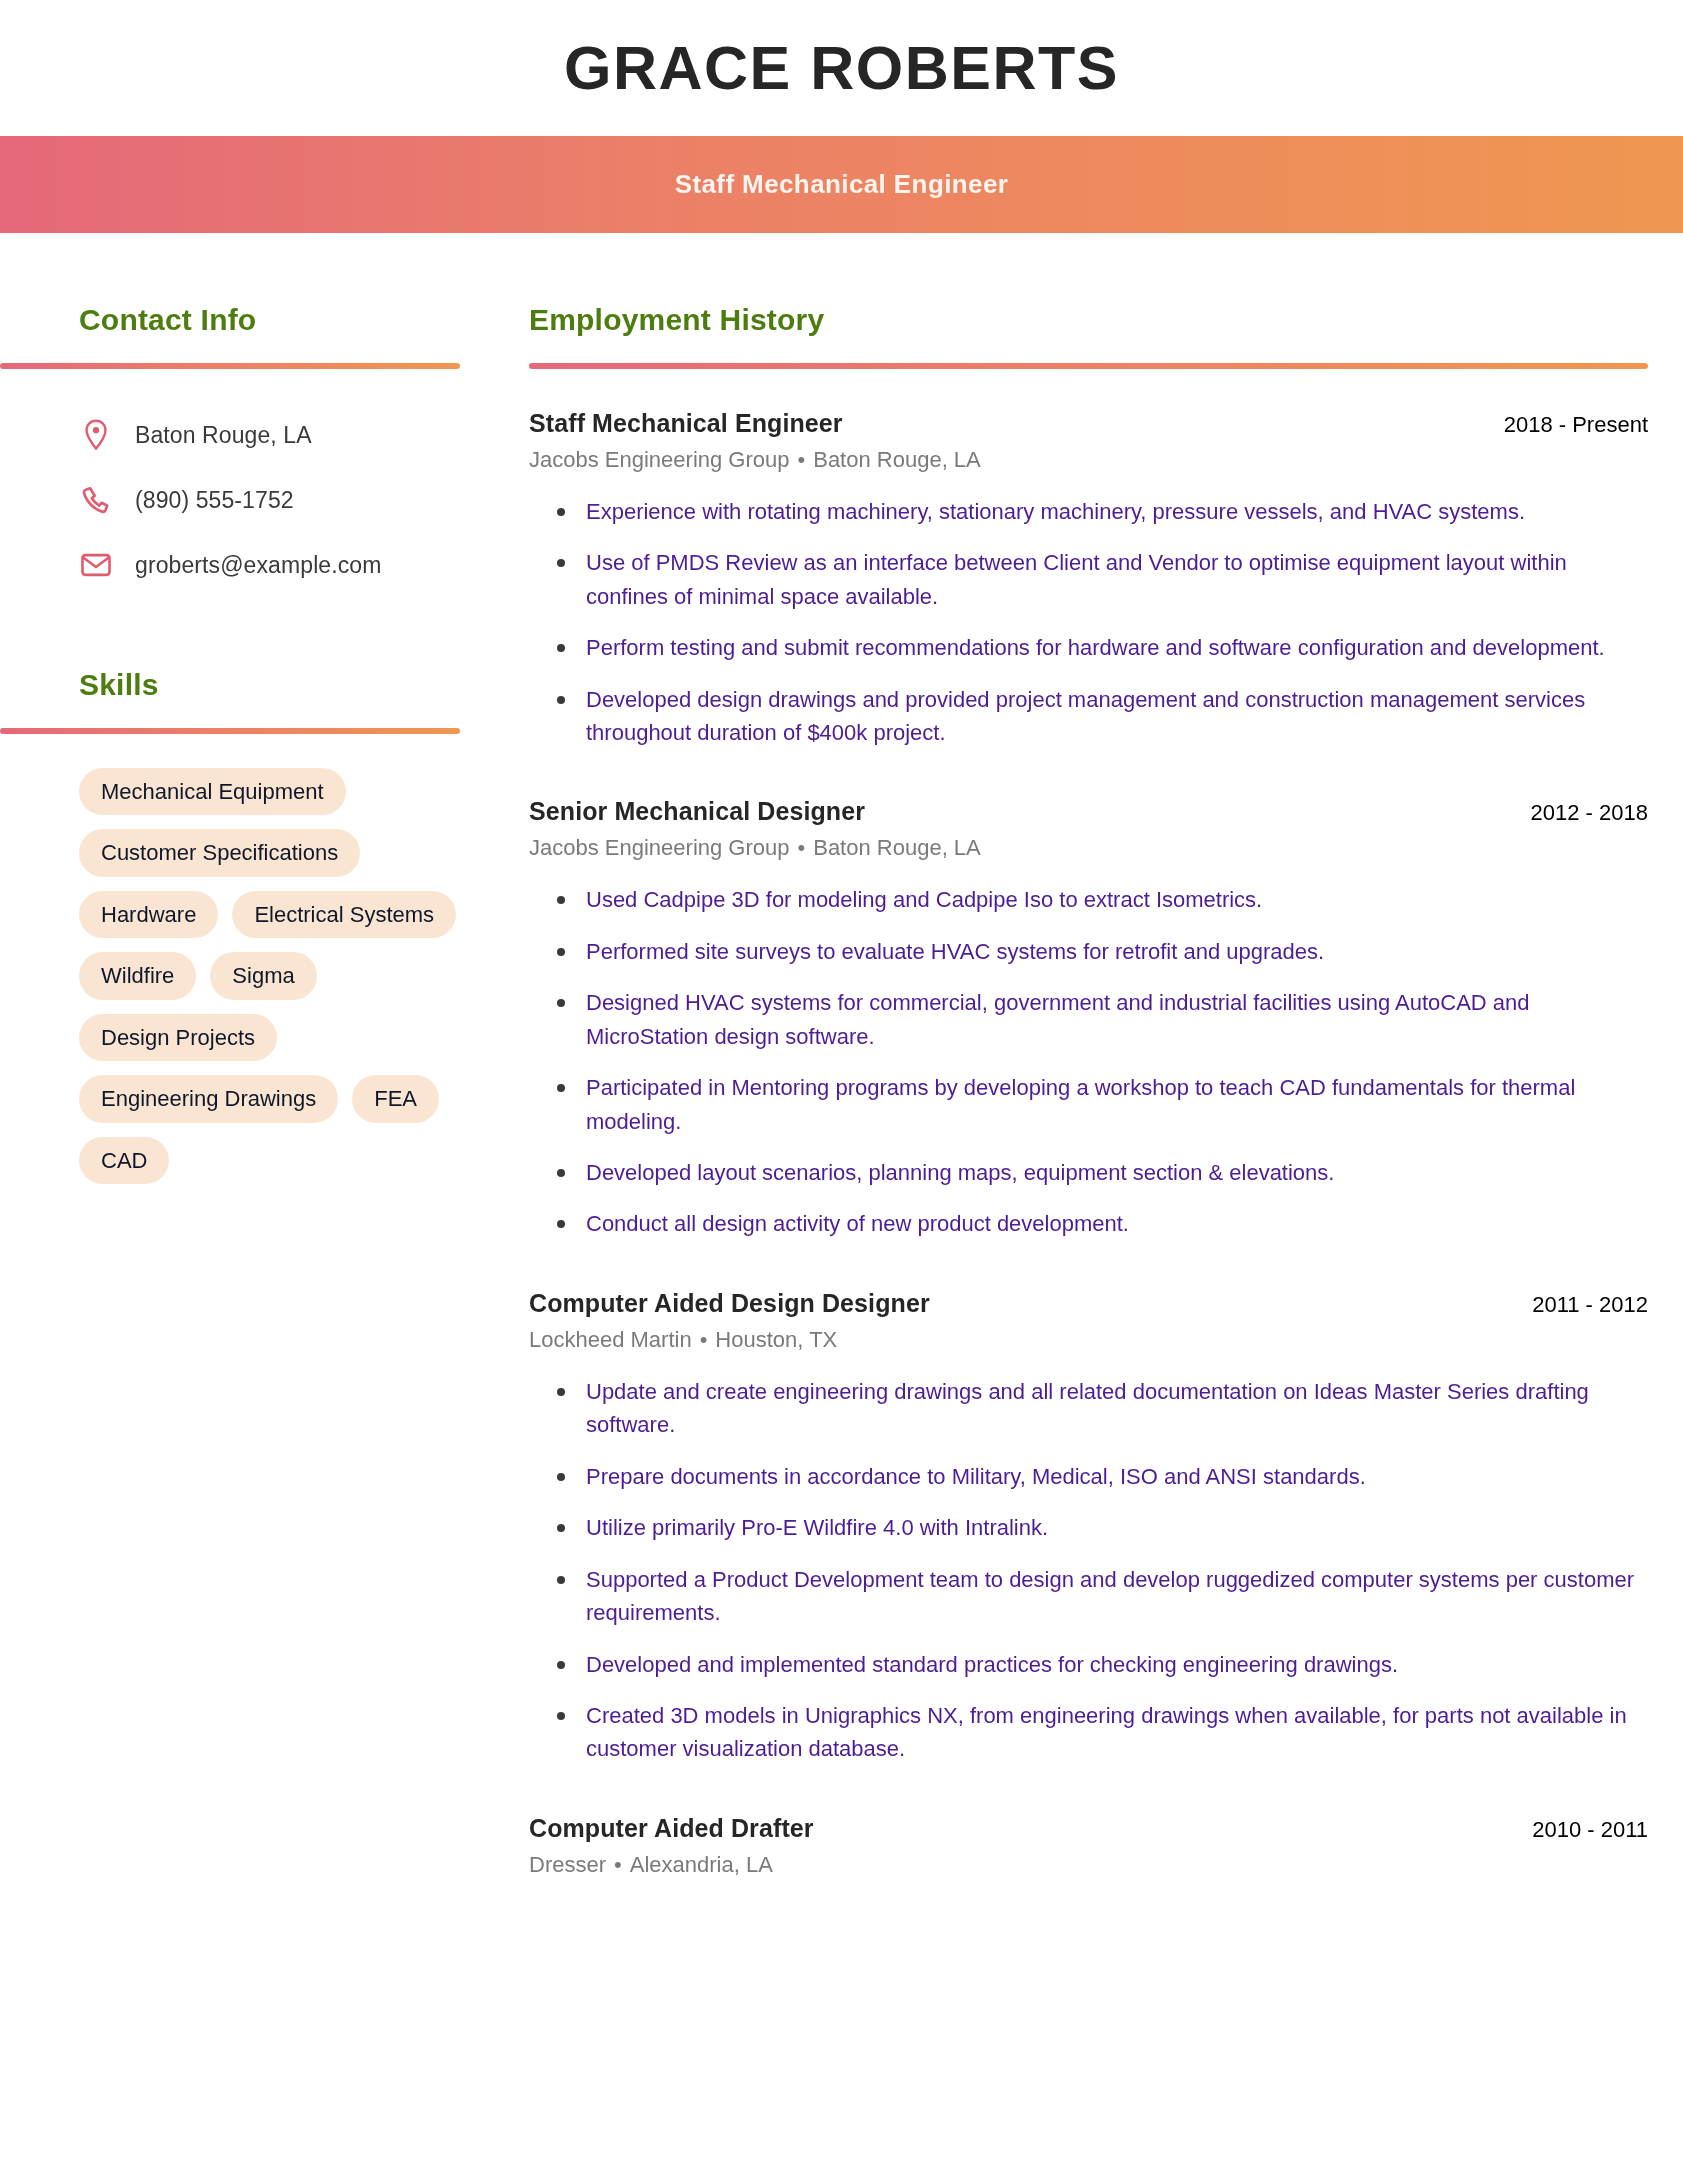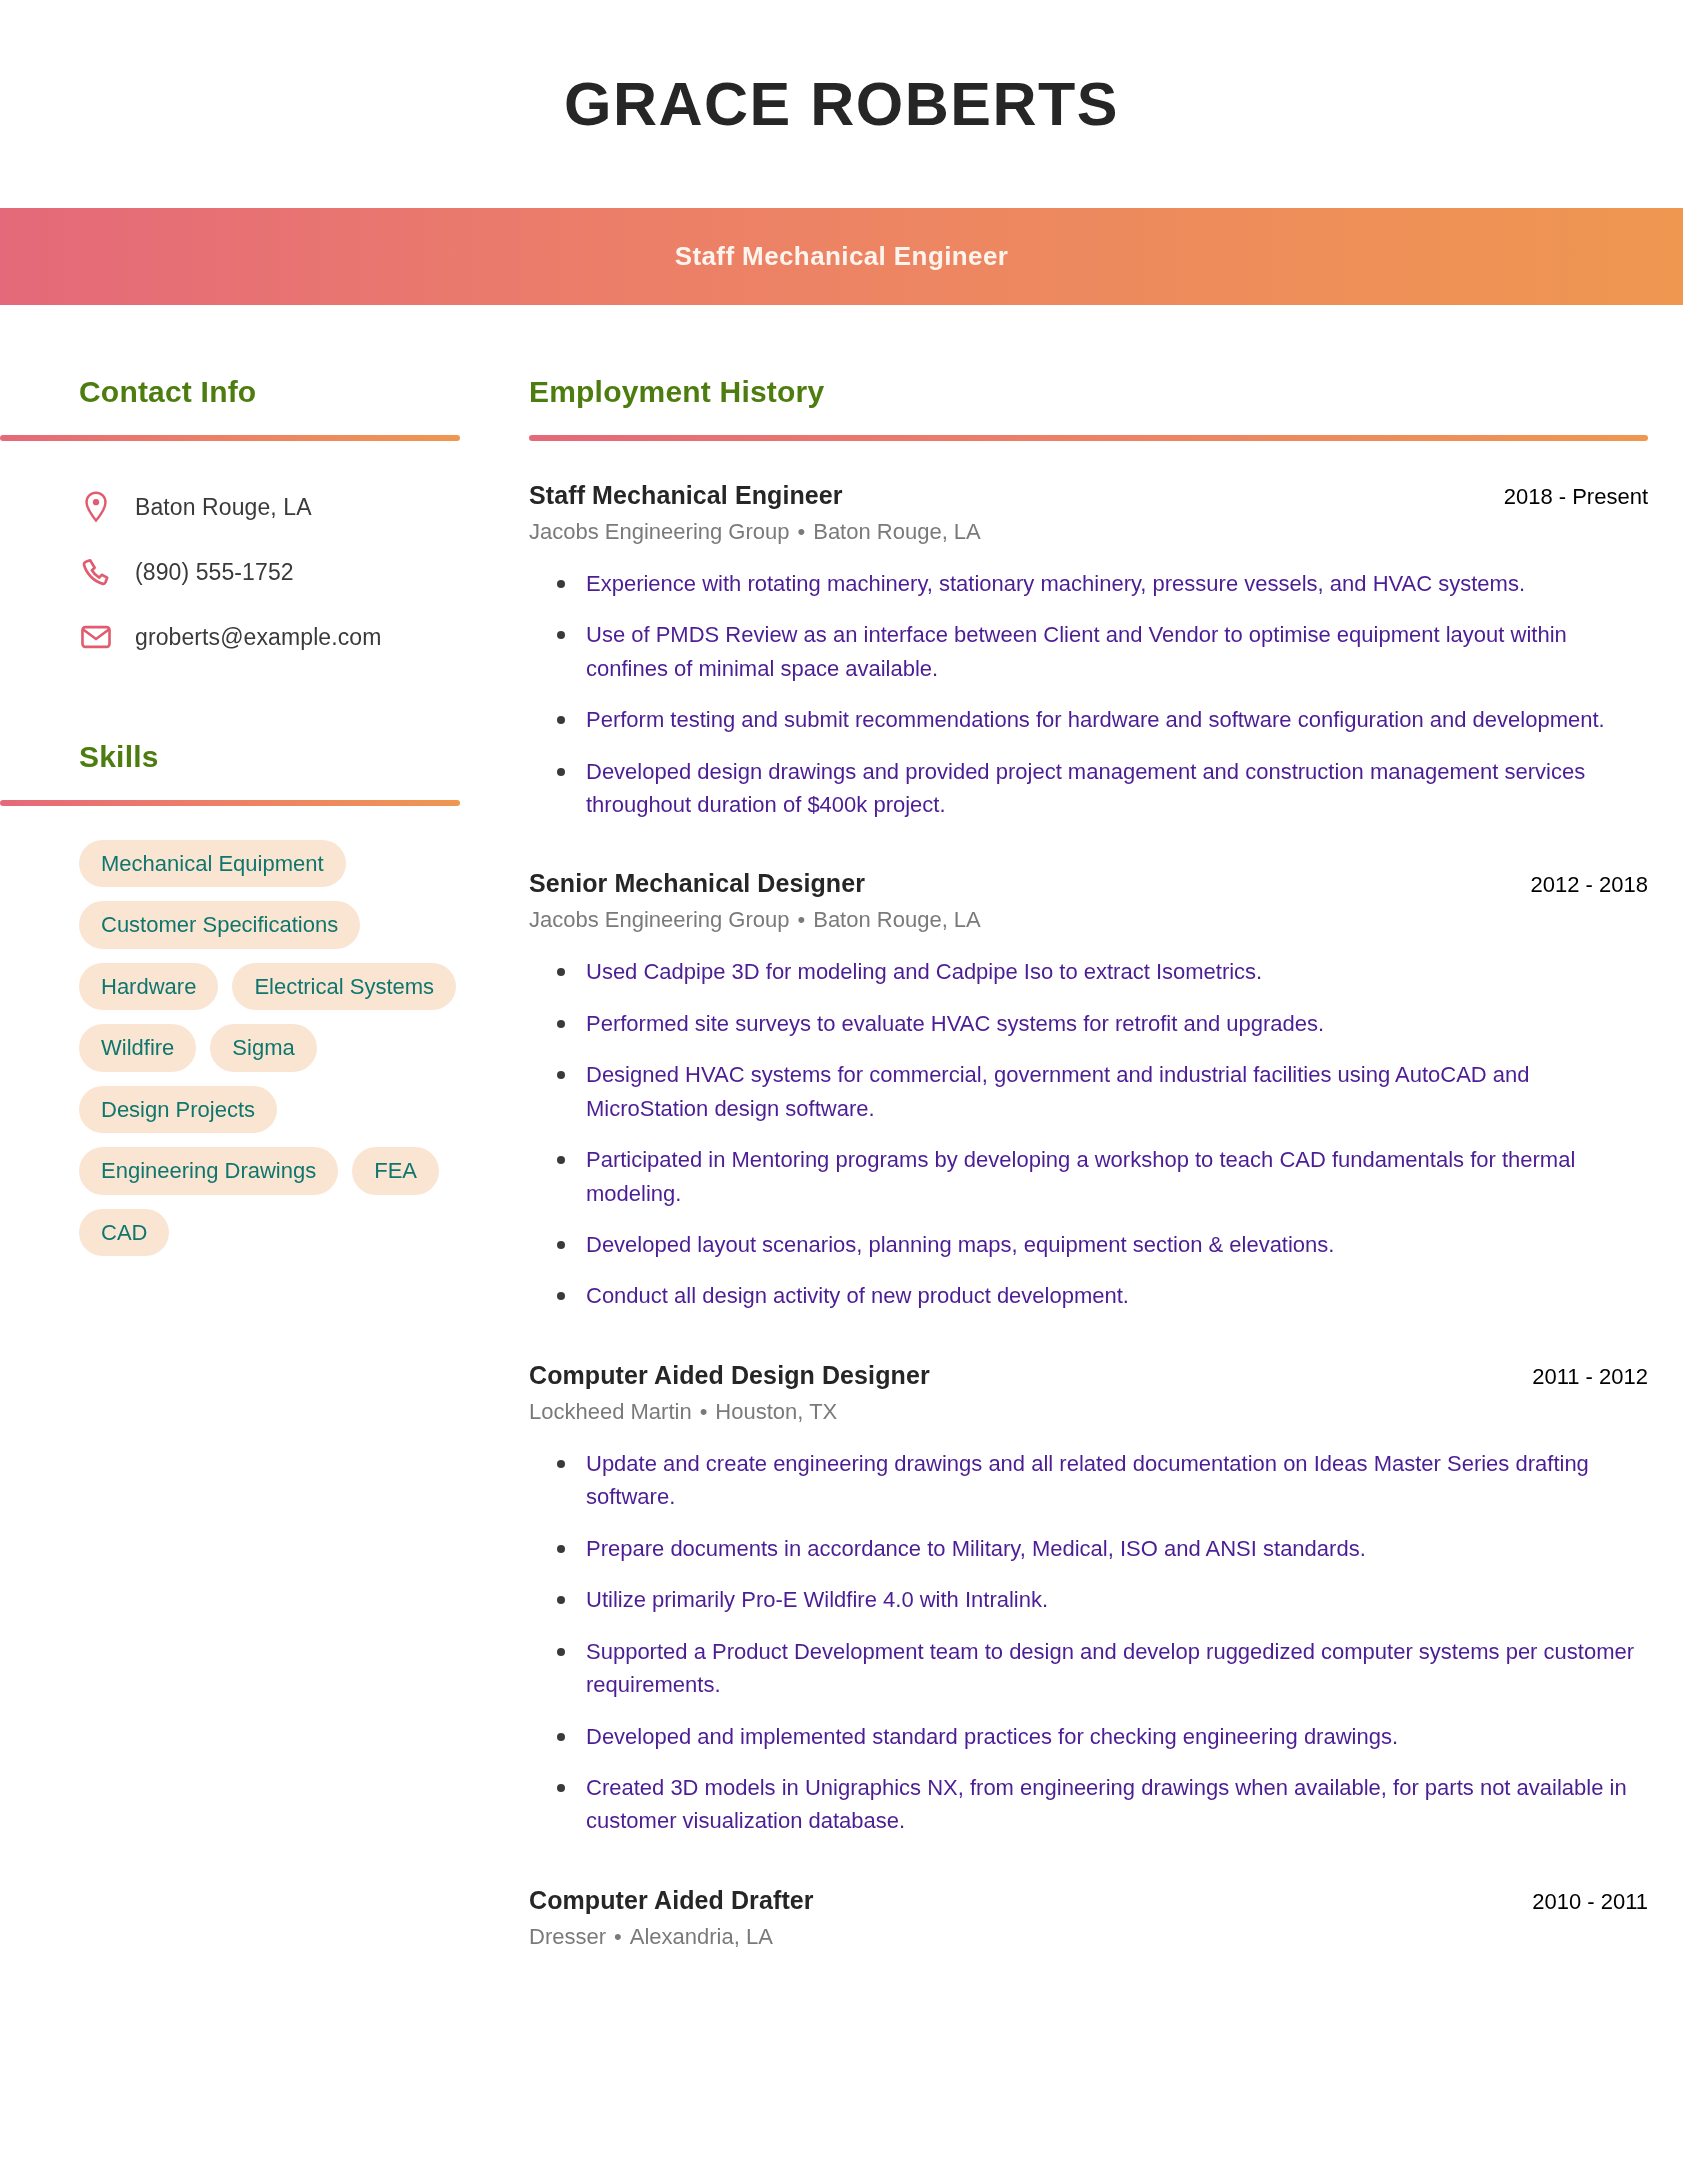--- a/index.html
+++ b/index.html
@@ -11,21 +11,21 @@
     width: 1683px;
     height: 2178px;
     font-family: "Liberation Sans", sans-serif;
     color: #333333;
     overflow: hidden;
     position: relative;
   }
 
   
   .header-name-band {
-    height: 208px;
+    height: 136px;
     display: flex;
     align-items: center;
     justify-content: center;
     background: #ffffff;
   }
   .header-name {
     font-size: 61px;
     font-weight: 700;
     letter-spacing: 1.5px;
     color: #262626;
@@ -123,21 +123,21 @@
     display: flex;
     flex-wrap: wrap;
     gap: 14px 14px;
     width: 396px;
   }
   .chip {
     background: #fae5d3;
     border-radius: 99px;
     padding: 10px 22px;
     font-size: 22px;
-    color: #0f766e;
+    color: #0f172a;
     white-space: nowrap;
     line-height: 1.25;
   }
 
   
   .jobs { margin-top: 40px; }
   .job { margin-bottom: 10px; }
   .job-head {
     display: flex;
     align-items: baseline;

